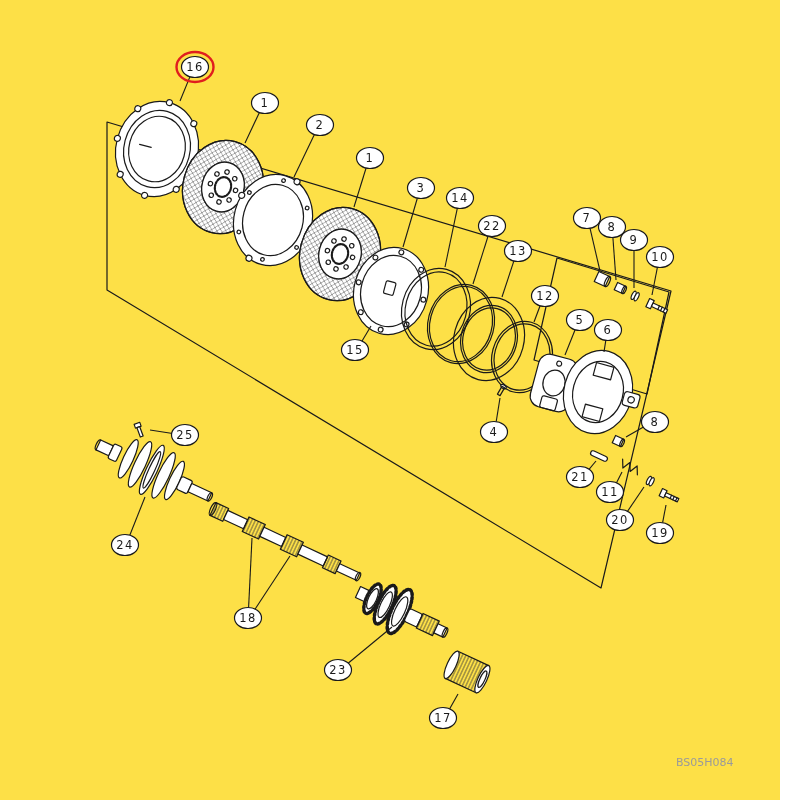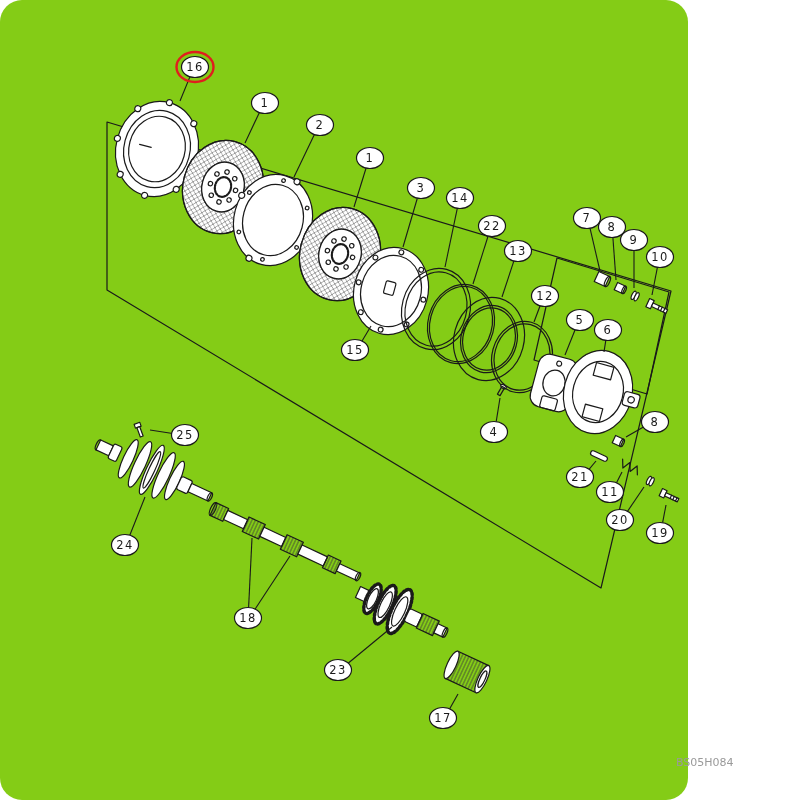--- a/index.html
+++ b/index.html
@@ -1,16 +1,16 @@
 <!DOCTYPE html>
 <html><head>
 <meta charset="utf-8">
 <style>
   html,body{margin:0;padding:0;background:#ffffff;width:800px;height:800px;overflow:hidden;}
-  .stage{position:relative;width:688px;height:800px;background:#84cc16;border-radius:22px;}
+  .stage{position:relative;width:780px;height:800px;background:#fde047;}
   svg{display:block;}
   text{font-family:"DejaVu Sans","Liberation Sans",sans-serif;}
 </style>
 </head>
 <body>
 
 <div class="stage">
 <svg id="diagram-svg" width="800" height="800" viewBox="0 0 800 800" xmlns="http://www.w3.org/2000/svg">
   <defs>
     <pattern id="xh" width="5.5" height="5.5" patternUnits="userSpaceOnUse">

